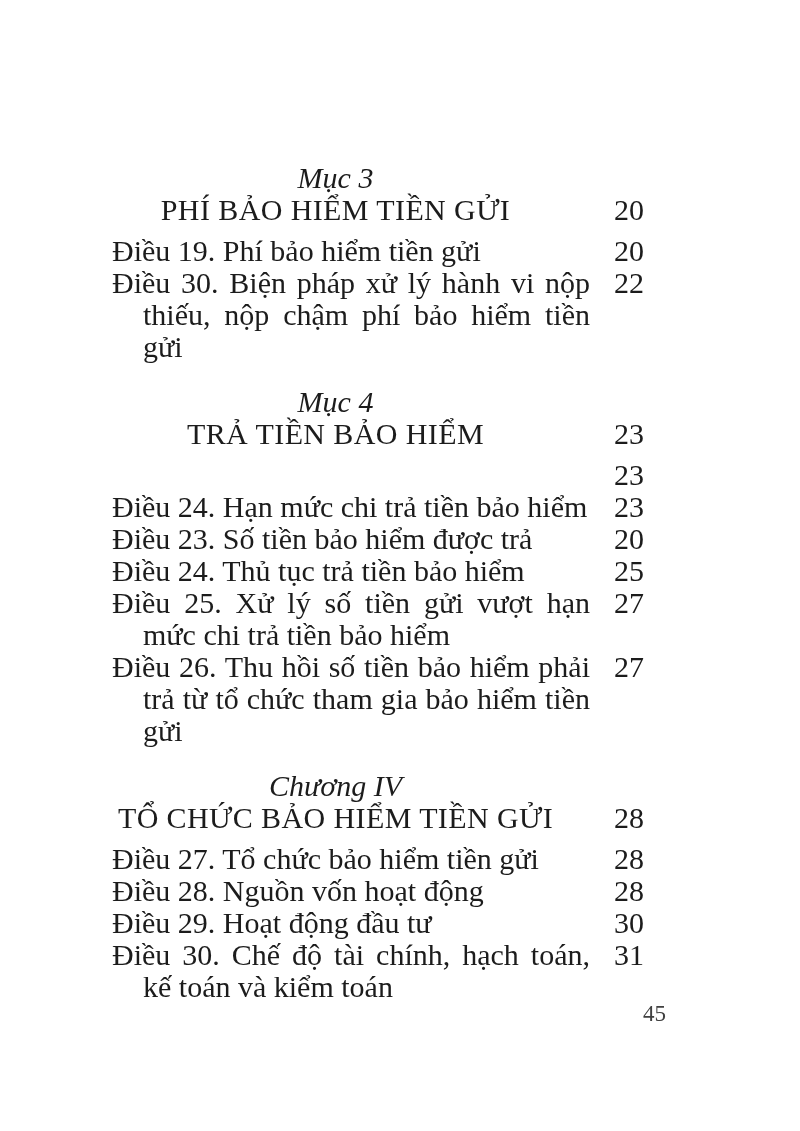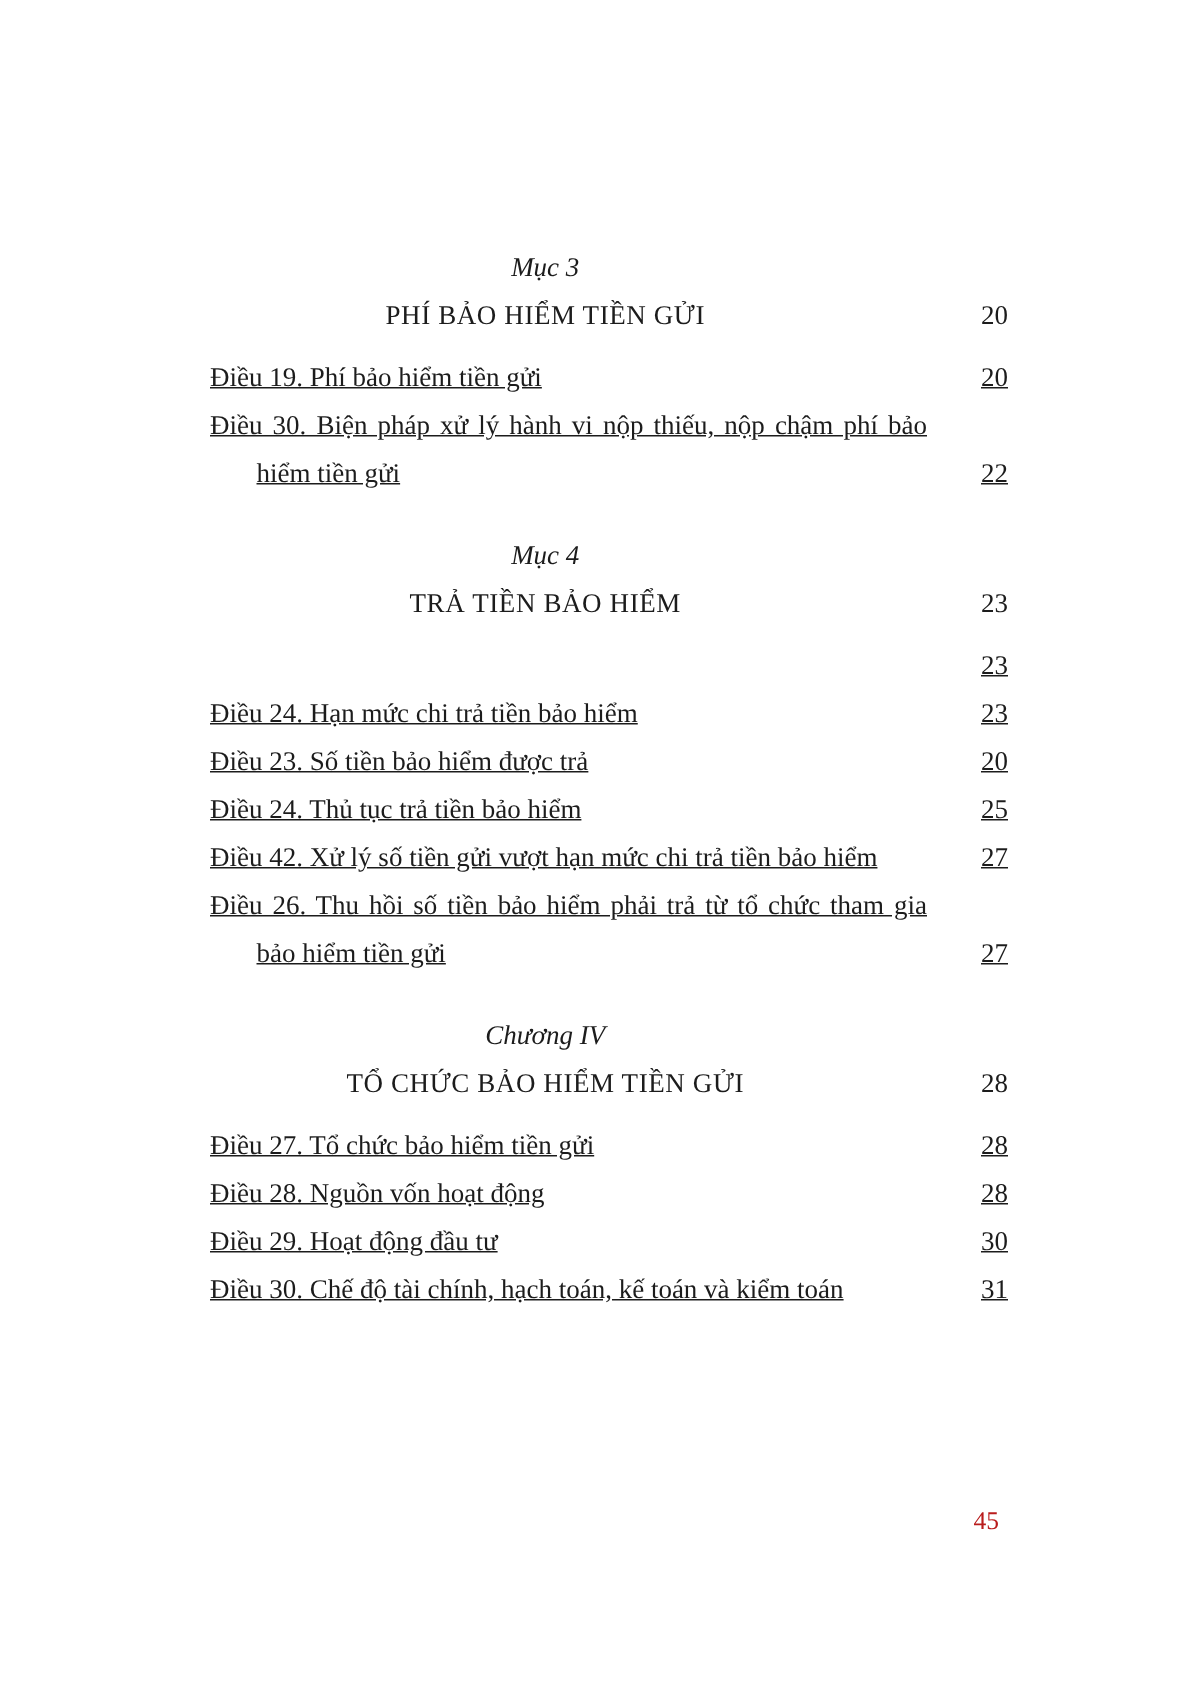--- a/index.html
+++ b/index.html
@@ -10,24 +10,24 @@
     width: 800px;
     height: 1131px;
     background: #ffffff;
     position: relative;
     overflow: hidden;
     font-family: "Liberation Serif", "DejaVu Serif", serif;
     color: #1c1c1c;
   }
   #toc {
     position: absolute;
-    left: 140px;
+    left: 112px;
     top: 162px;
     width: 532px;            
-    font-size: 18px;
+    font-size: 30px;
     line-height: 32px;
   }
   .toc-section + .toc-section {
     margin-top: 23px;
   }
   .section-label {
     width: 447px;
     text-align: center;
     font-style: italic;
   }
@@ -44,36 +44,34 @@
   .num {
     flex: 1;
     text-align: right;
     font-variant-numeric: lining-nums;
   }
   .entries {
     margin-top: 9px;
   }
   .entry {
     display: flex;
-    align-items: flex-end;
-    text-decoration: underline;
   }
   .entry-text {
     width: 447px;
     text-align: justify;
     padding-left: 31px;      
     text-indent: -31px;
   }
   .page-number {
     position: absolute;
     top: 998px;
     right: 134px;
-    font-size: 17px;
+    font-size: 23px;
     line-height: 32px;
-    color: #b91c1c;
+    color: #404040;
     margin-left: 28px;
   }
 </style>
 </head>
 <body>
 
 <div id="toc">
   <section class="toc-section">
     <div class="section-label">Mục 3</div>
     <div class="section-head">
@@ -113,21 +111,21 @@
     <div class="entry-text">Điều 23. Số tiền bảo hiểm được trả</div>
     <div class="num entry-page">20</div>
   </div>
 
   <div class="entry">
     <div class="entry-text">Điều 24. Thủ tục trả tiền bảo hiểm</div>
     <div class="num entry-page">25</div>
   </div>
 
   <div class="entry">
-    <div class="entry-text">Điều 42. Xử lý số tiền gửi vượt hạn mức chi trả tiền bảo hiểm</div>
+    <div class="entry-text">Điều 25. Xử lý số tiền gửi vượt hạn mức chi trả tiền bảo hiểm</div>
     <div class="num entry-page">27</div>
   </div>
 
   <div class="entry">
     <div class="entry-text">Điều 26. Thu hồi số tiền bảo hiểm phải trả từ tổ chức tham gia bảo hiểm tiền gửi</div>
     <div class="num entry-page">27</div>
   </div>
 </div>
   </section>
 

